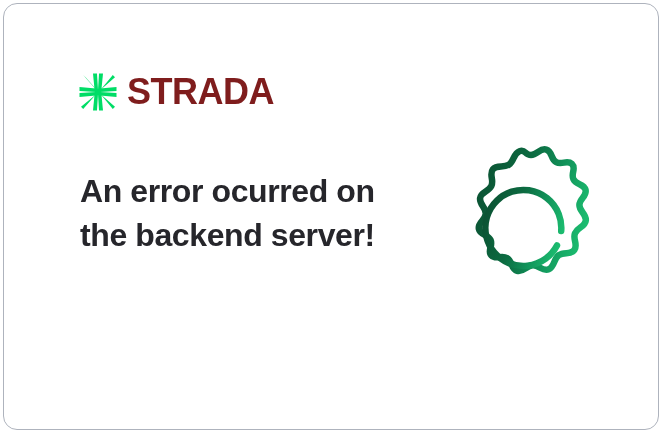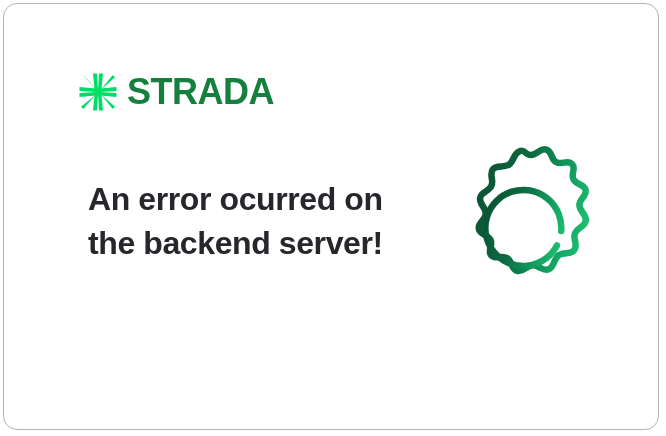--- a/index.html
+++ b/index.html
@@ -40,33 +40,33 @@
   .brand-mark {
     width: 40px;
     height: 40px;
     display: block;
     flex: 0 0 auto;
   }
   .brand-word {
     font-size: 36px;
     font-weight: 700;
     letter-spacing: -0.5px;
-    color: #15803d;
+    color: #7f1d1d;
     line-height: 1;
     white-space: nowrap;
     font-family: "Liberation Sans", sans-serif;
   }
 
   
   .message {
     position: absolute;
     left: 76px;
     top: 166px;
     width: 300px;
-    margin: 8px;
+    margin: 0;
     font-size: 32px;
     font-weight: 700;
     line-height: 1.37;
     letter-spacing: -0.4px;
     color: #26262b;
     font-family: "Liberation Sans", sans-serif;
   }
 
   
   .gear-art {

